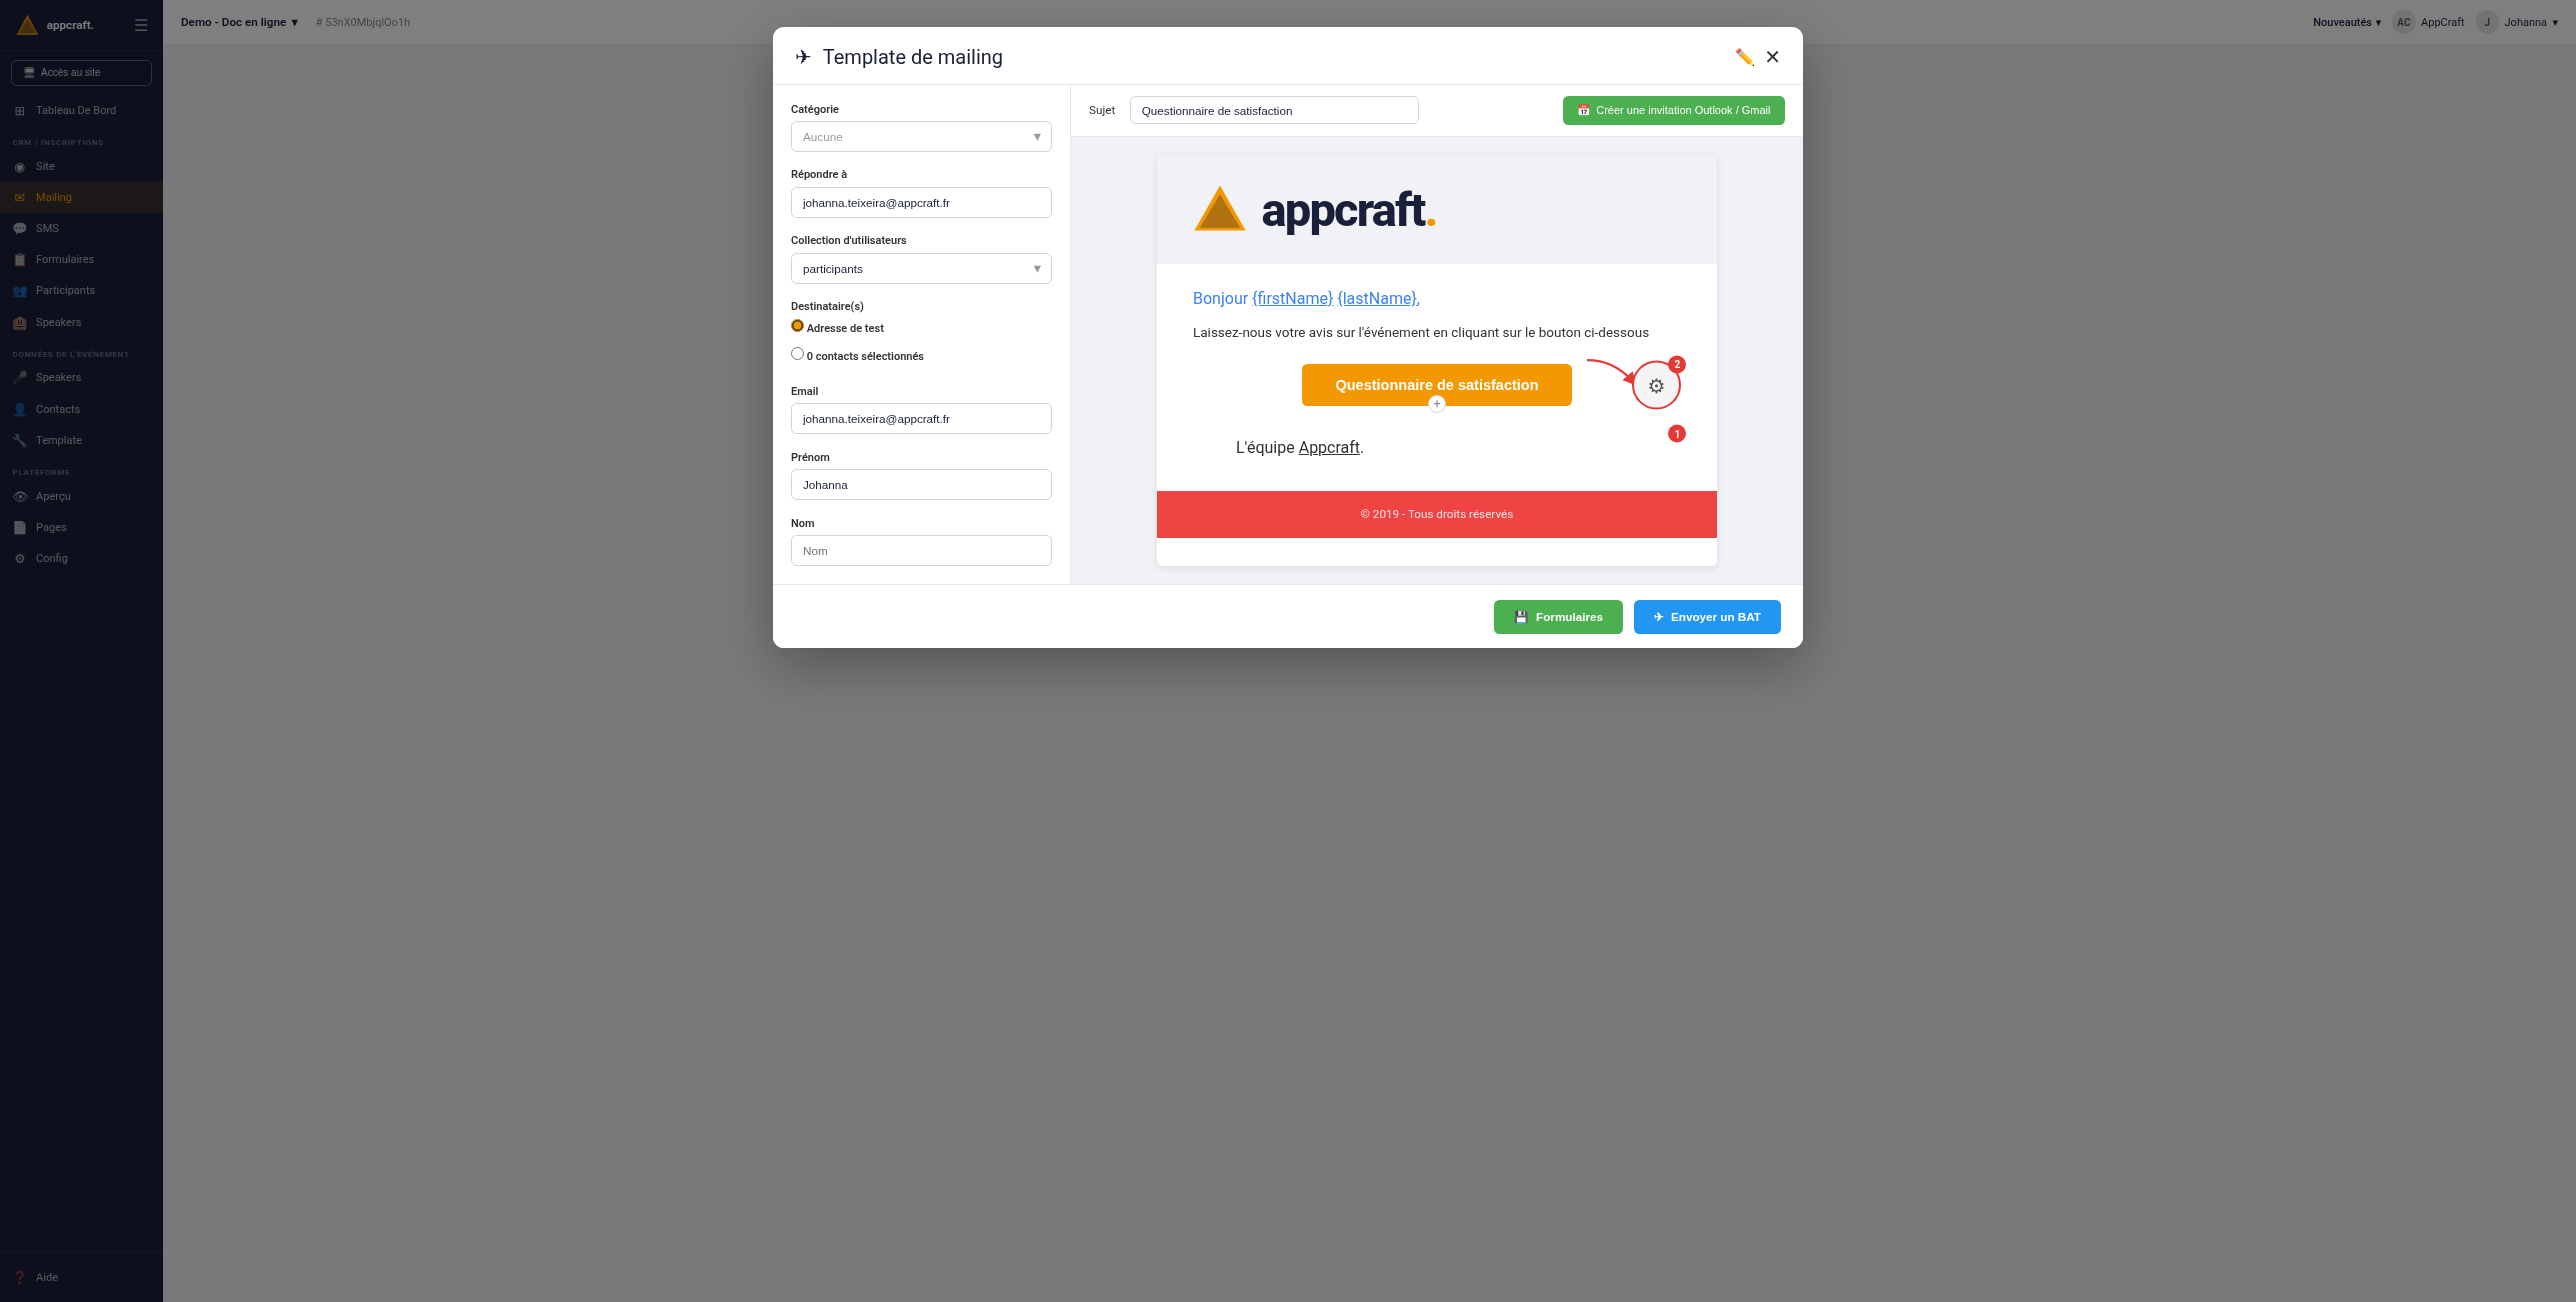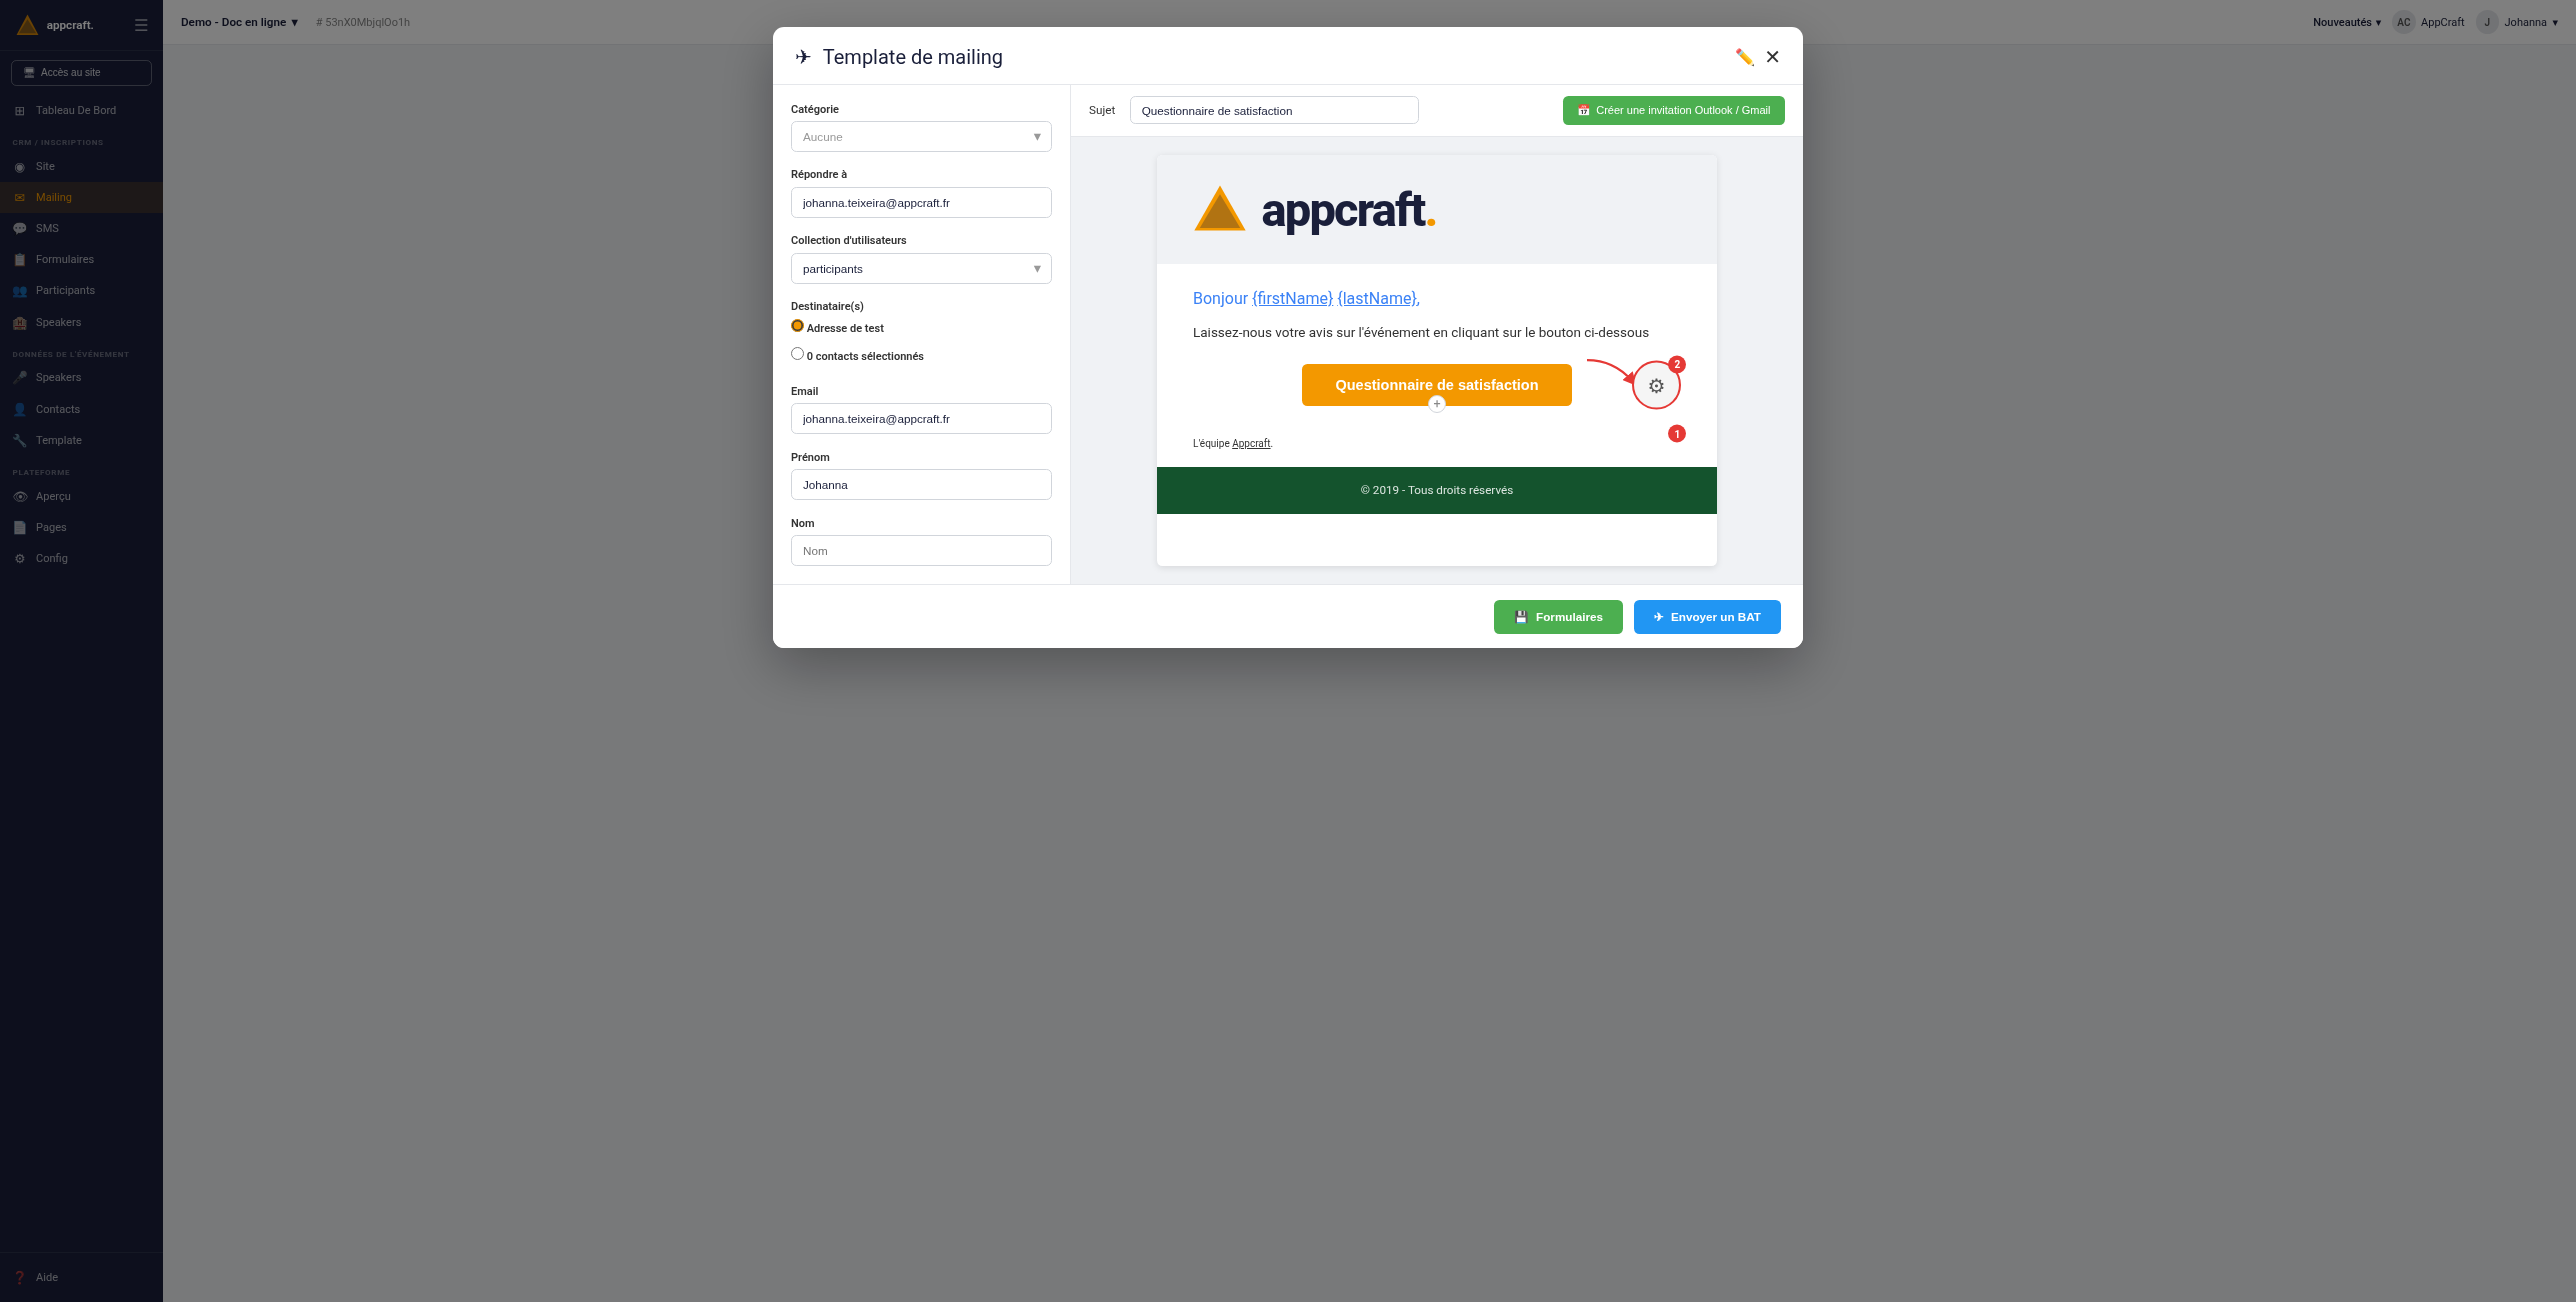--- a/index.html
+++ b/index.html
@@ -444,30 +444,31 @@
       right: -5.4px;
       background: #e53935;
       color: #fff;
       border-radius: 50%;
       width: 18px; height: 18px;
       font-size: 10px;
       font-weight: 700;
       display: flex; align-items: center; justify-content: center;
     }
     .email-signature {
-      padding: 0 36px 18px;
-      font-size: 10px;
+      padding: 0 36px 34px;
+      font-size: 16px;
       color: #333;
+      margin-left: 43px;
     }
     .email-signature a {
       text-decoration: underline;
       color: #333;
     }
     .email-footer {
-      background: #14532d;
+      background: #ef4444;
       padding: 16.3px 36px;
       text-align: center;
       color: rgba(255,255,255,0.85);
       font-size: 11.7px;
     }
 
     
     .modal-footer {
       padding: 14.5px 22px;
       border-top: 0.9px solid #e5e7eb;

